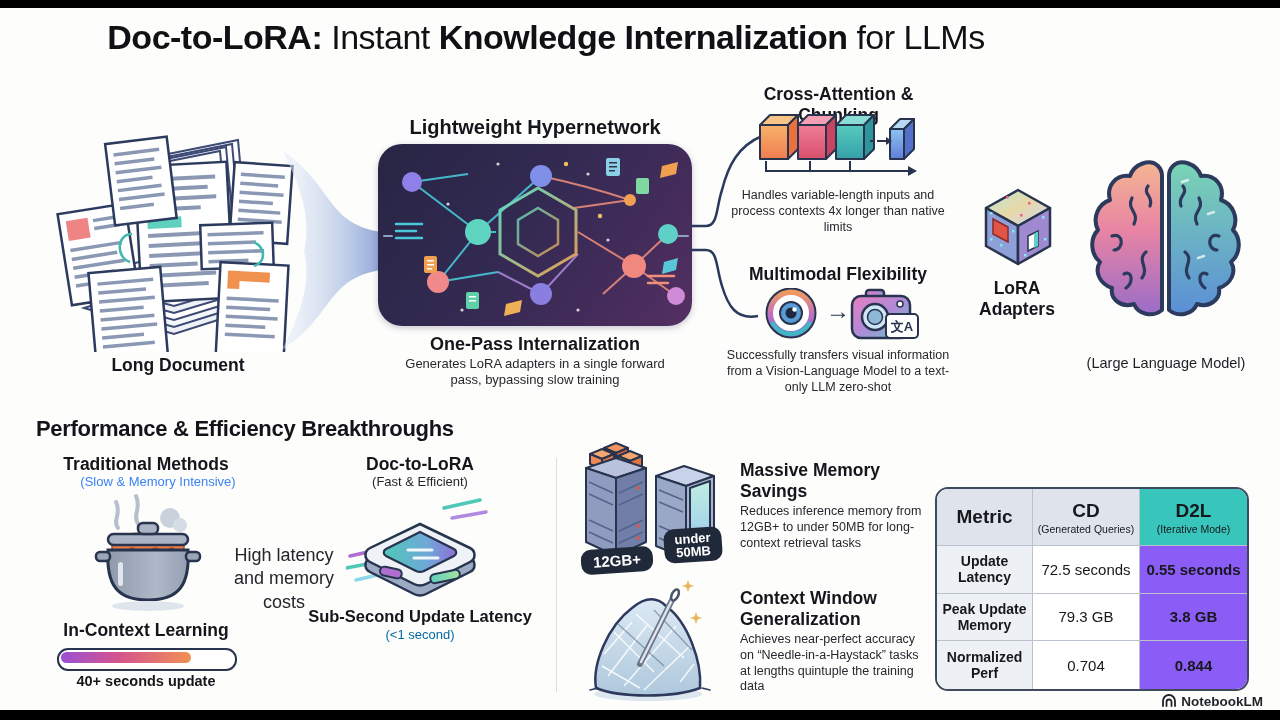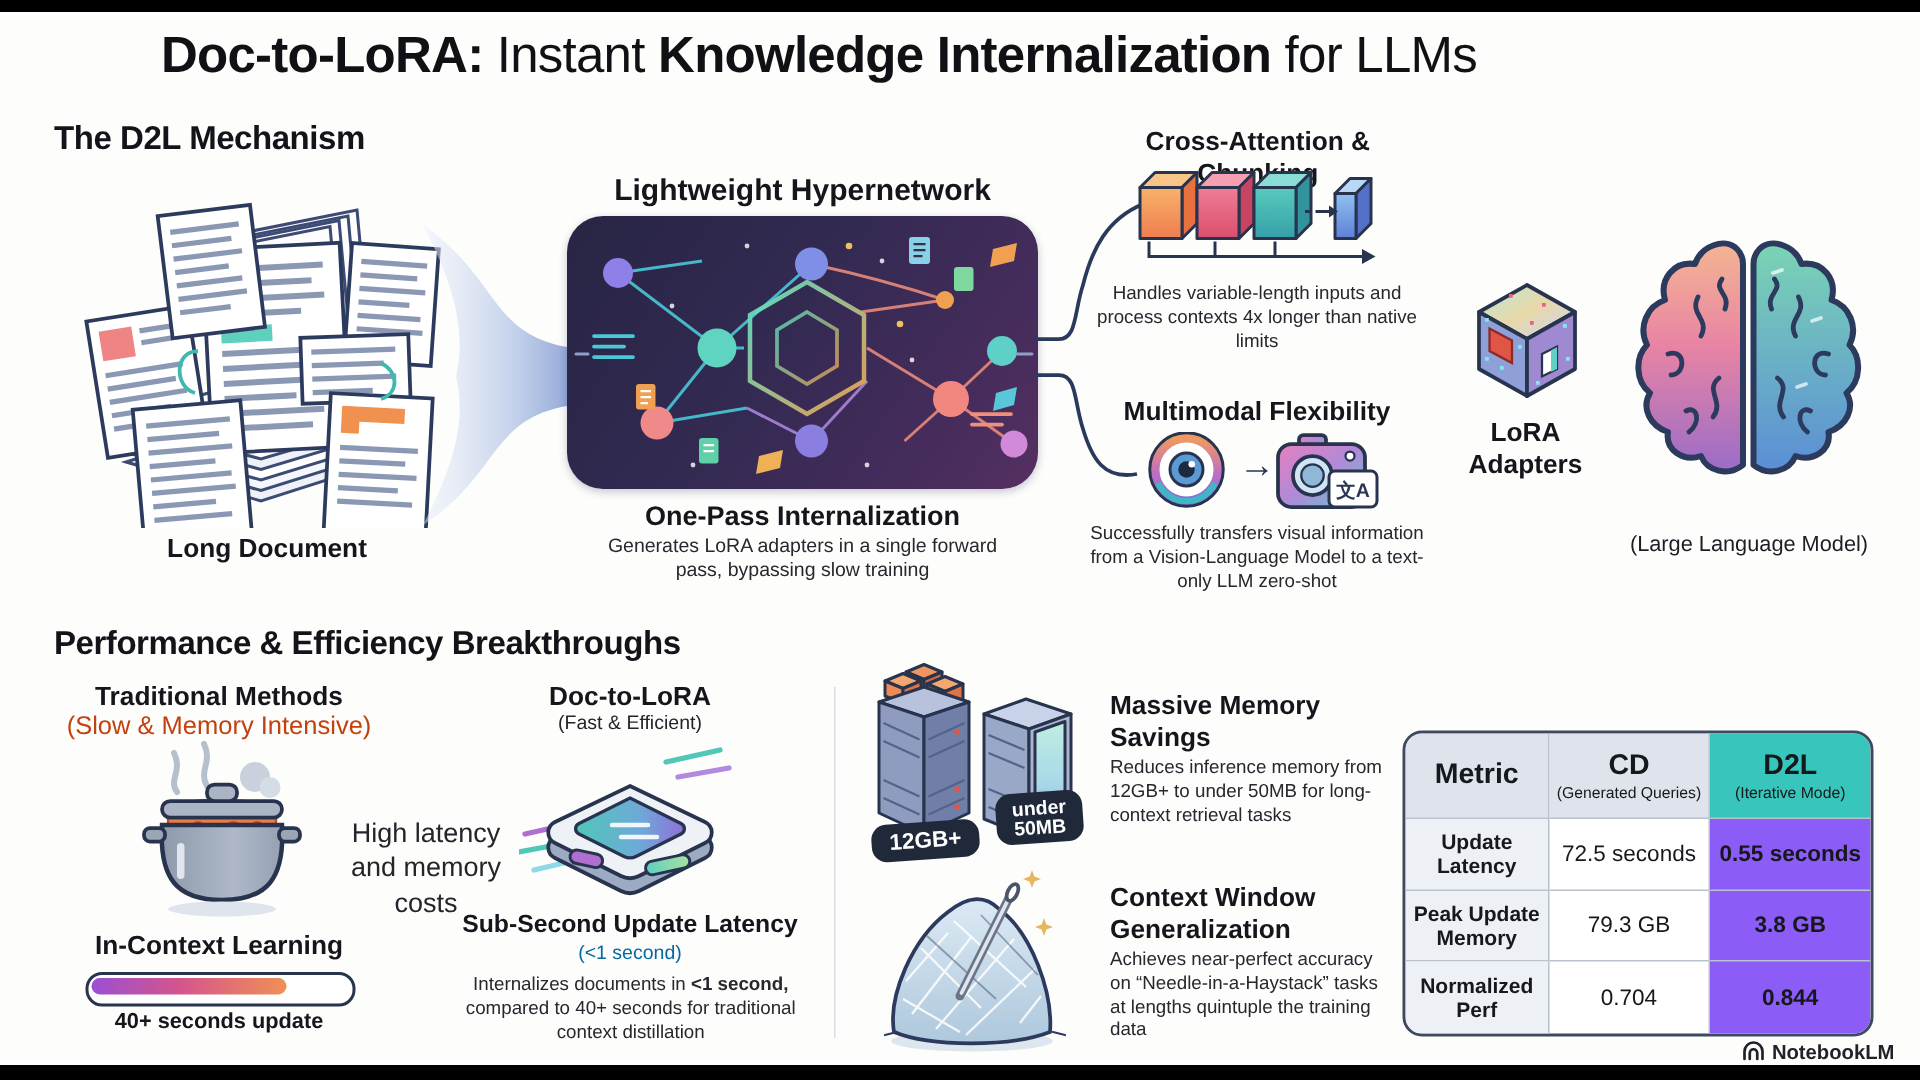--- a/index.html
+++ b/index.html
@@ -49,21 +49,20 @@
 </style>
 </head>
 <body>
 
 <div id="stage">
   <div id="bar-top" class="bar"></div>
   <div id="bar-bottom" class="bar"></div>
 
   <div id="title" class="abs"><span class="b">Doc-to-LoRA: </span><span>Instant </span><span class="b">Knowledge Internalization</span><span> for LLMs</span></div>
 
-  <div class="abs section-h" style="left:36px;top:79px;">The D2L Mechanism</div>
 
   <svg class="abs" style="left:46px;top:112px;" width="252" height="240" viewBox="0 0 252 240">
     <g stroke="#3c4a74" stroke-width="2" fill="#fff">
       <polygon points="38,196 128,222 222,192 128,168" fill="#eef2f8"></polygon>
       <polygon points="36,189 128,215 224,185 128,161" fill="#f4f7fb"></polygon>
       <polygon points="34,182 128,208 226,178 128,154" fill="#fff"></polygon>
       <polygon points="32,175 128,201 228,171 128,147" fill="#eef2f8"></polygon>
       <polygon points="30,168 128,194 230,164 128,140" fill="#fff"></polygon>
     </g>
 
@@ -435,21 +434,21 @@
       <path d="M94,24 L100,22"></path>
         <path d="M120,56 L126,54"></path>
         <path d="M110,100 L116,98"></path>
     </g>
   </svg>
   <div class="abs ctr" style="left:1076px;top:355px;width:180px;font-size:14.5px;color:#1c1e24;">(Large Language Model)</div>
 
   <div class="abs section-h" style="left:36px;top:416px;">Performance &amp; Efficiency Breakthroughs</div>
 
   <div class="abs card-h ctr" style="left:46px;top:454px;width:200px;font-size:17.5px;">Traditional Methods</div>
-  <div class="abs ctr" style="left:36px;top:474px;width:220px;font-size:17px;color:#c2410c;">(Slow &amp; Memory Intensive)</div>
+  <div class="abs ctr" style="left:48px;top:474px;width:220px;font-size:13px;color:#3b82f6;">(Slow &amp; Memory Intensive)</div>
   <svg class="abs" style="left:88px;top:492px;" width="120" height="122" viewBox="0 0 120 122">
     <defs>
       <linearGradient id="potg" x1="0" y1="0" x2="1" y2="0">
         <stop offset="0" stop-color="#8e99ab"></stop>
           <stop offset="0.6" stop-color="#aeb8c8"></stop>
           <stop offset="1" stop-color="#95a0b2"></stop>
       </linearGradient>
       <linearGradient id="goog" x1="0" y1="0" x2="0" y2="1">
         <stop offset="0" stop-color="#f5a35f"></stop>
           <stop offset="1" stop-color="#e8703f"></stop>
@@ -515,21 +514,20 @@
     <g stroke="#fff" stroke-width="3" stroke-linecap="round" opacity="0.9">
       <path d="M62,58 L86,58"></path>
         <path d="M68,66 L92,66"></path>
     </g>
 
     <rect x="34" y="76" width="22" height="9" rx="4.5" fill="#b06fd0" stroke="#28344e" stroke-width="2" transform="rotate(12 45 80)"></rect>
     <rect x="84" y="80" width="30" height="9" rx="4.5" fill="url(#slot)" stroke="#28344e" stroke-width="2" transform="rotate(-12 99 84)"></rect>
   </svg>
   <div class="abs card-h ctr" style="left:300px;top:607px;width:240px;font-size:16.5px;">Sub-Second Update Latency</div>
   <div class="abs ctr" style="left:320px;top:627px;width:200px;font-size:13px;color:#0369a1;">(&lt;1 second)</div>
-  <div class="abs desc ctr" style="left:298px;top:649px;width:245px;font-size:12.5px;"><span>Internalizes documents in </span><span class="b">&lt;1 second,</span><span> compared to 40+ seconds for traditional context distillation</span></div>
 
   <div id="divider" class="abs"></div>
 
   <svg class="abs" style="left:574px;top:442px;" width="152" height="132" viewBox="0 0 152 132">
     <defs>
       <linearGradient id="glass" x1="0" y1="0" x2="0" y2="1">
         <stop offset="0" stop-color="#bfeee2"></stop>
           <stop offset="0.6" stop-color="#a8d8e8"></stop>
           <stop offset="1" stop-color="#9a9ae0"></stop>
       </linearGradient>

